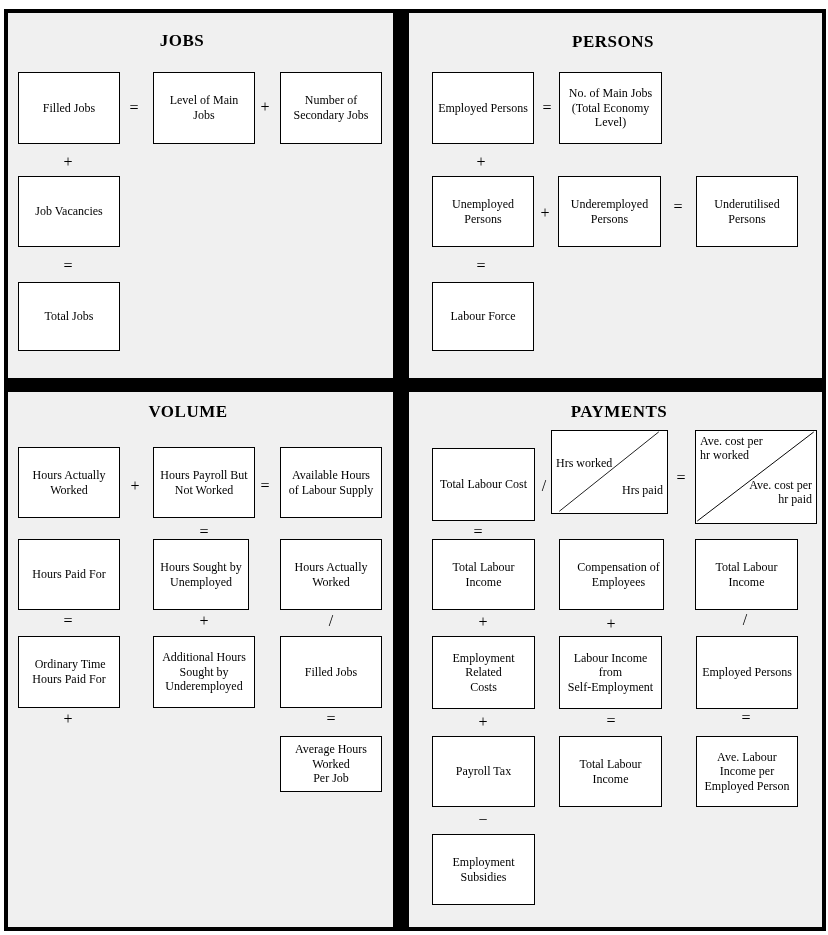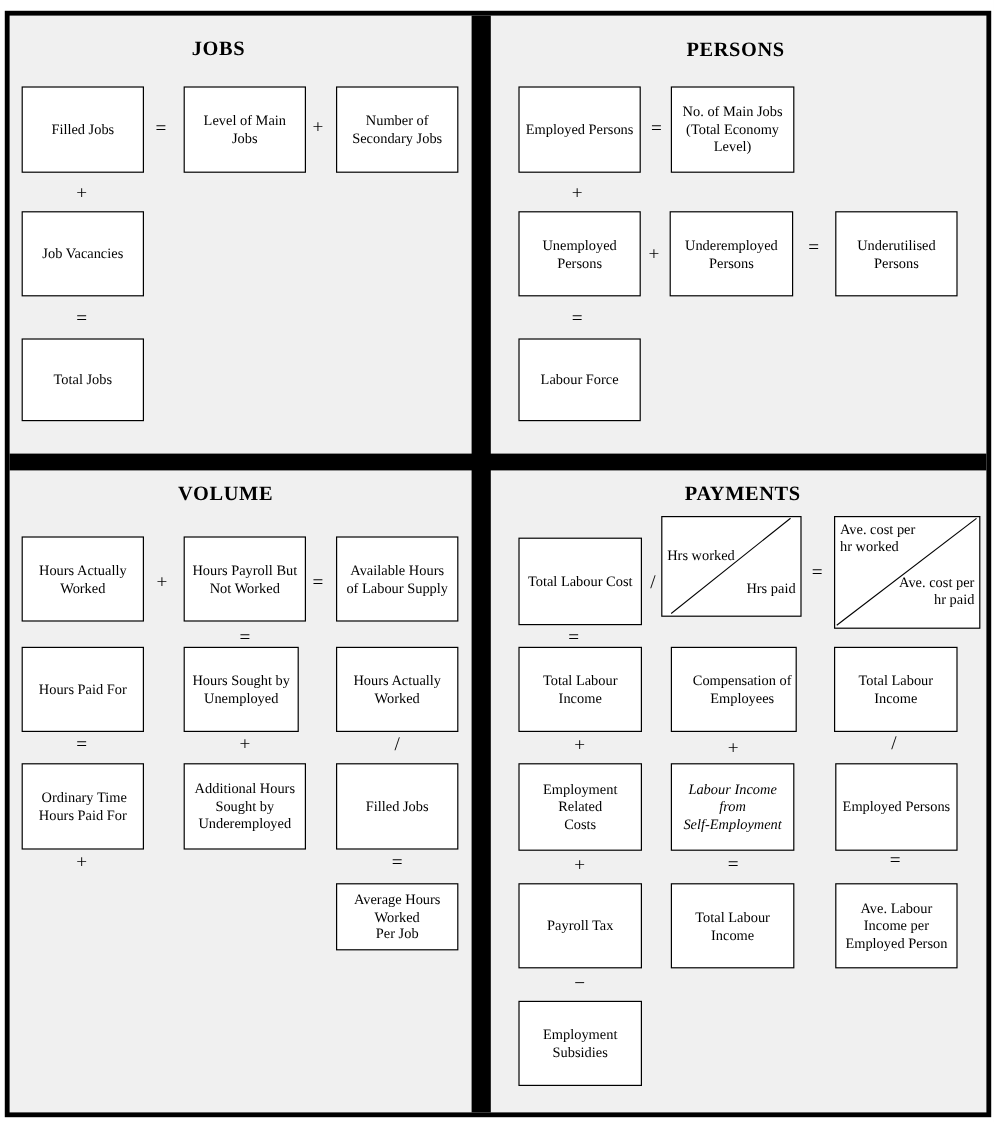--- a/index.html
+++ b/index.html
@@ -158,21 +158,21 @@
 hr paid</span></div>
     <div class="box" style="left: 432px; top: 539px; width: 103px; height: 71px;">Total Labour
 Income</div>
     <div class="box" style="left: 559px; top: 539px; width: 105px; height: 71px; padding-left: 16px;">Compensation of
 Employees</div>
     <div class="box" style="left: 695px; top: 539px; width: 103px; height: 71px;">Total Labour
 Income</div>
     <div class="box" style="left: 432px; top: 636px; width: 103px; height: 73px;">Employment
 Related
 Costs</div>
-    <div class="box" style="left: 559px; top: 636px; width: 103px; height: 73px; font-style: italic;">Labour Income
+    <div class="box" style="left: 559px; top: 636px; width: 103px; height: 73px;">Labour Income
 from
 Self-Employment</div>
     <div class="box" style="left: 696px; top: 636px; width: 102px; height: 73px;">Employed Persons</div>
     <div class="box" style="left: 432px; top: 736px; width: 103px; height: 71px;">Payroll Tax</div>
     <div class="box" style="left: 559px; top: 736px; width: 103px; height: 71px;">Total Labour
 Income</div>
     <div class="box" style="left: 696px; top: 736px; width: 102px; height: 71px;">Ave. Labour
 Income per
 Employed Person</div>
     <div class="box" style="left: 432px; top: 834px; width: 103px; height: 71px;">Employment

